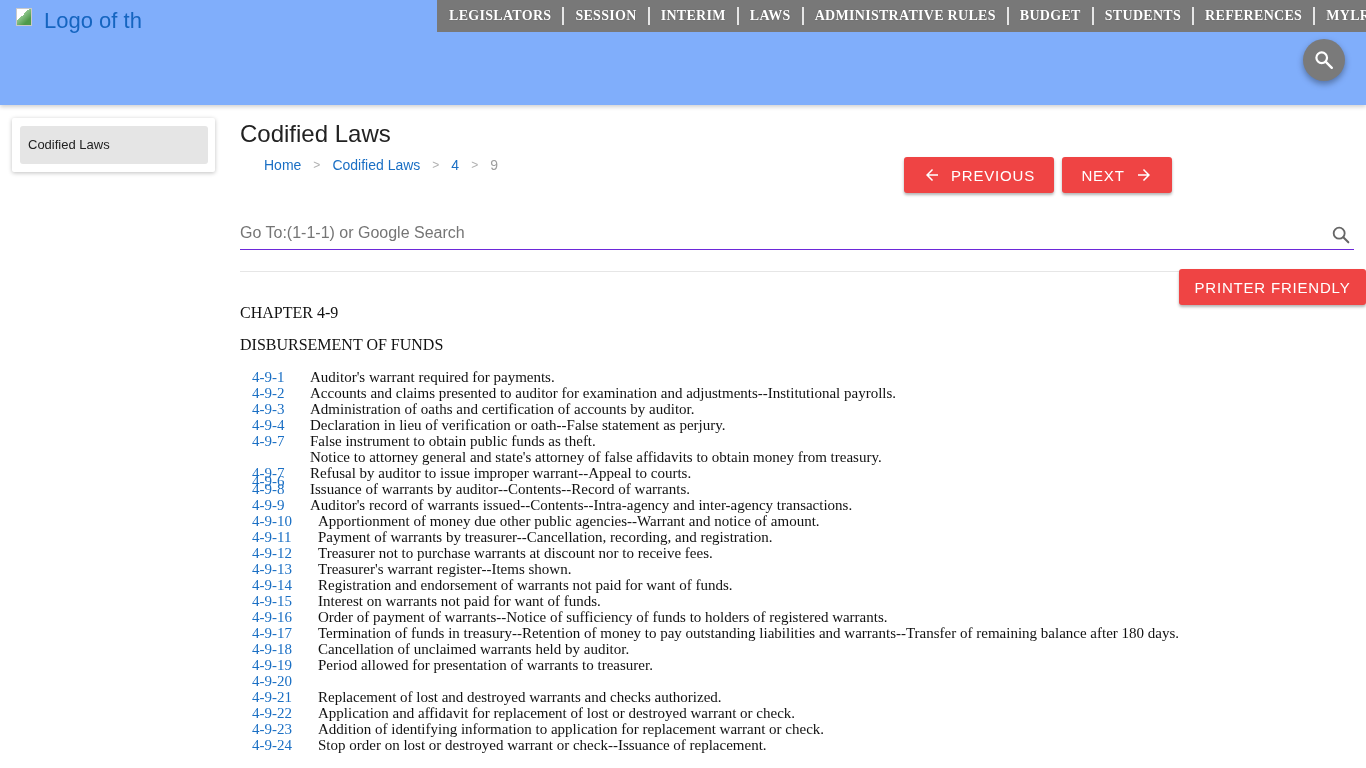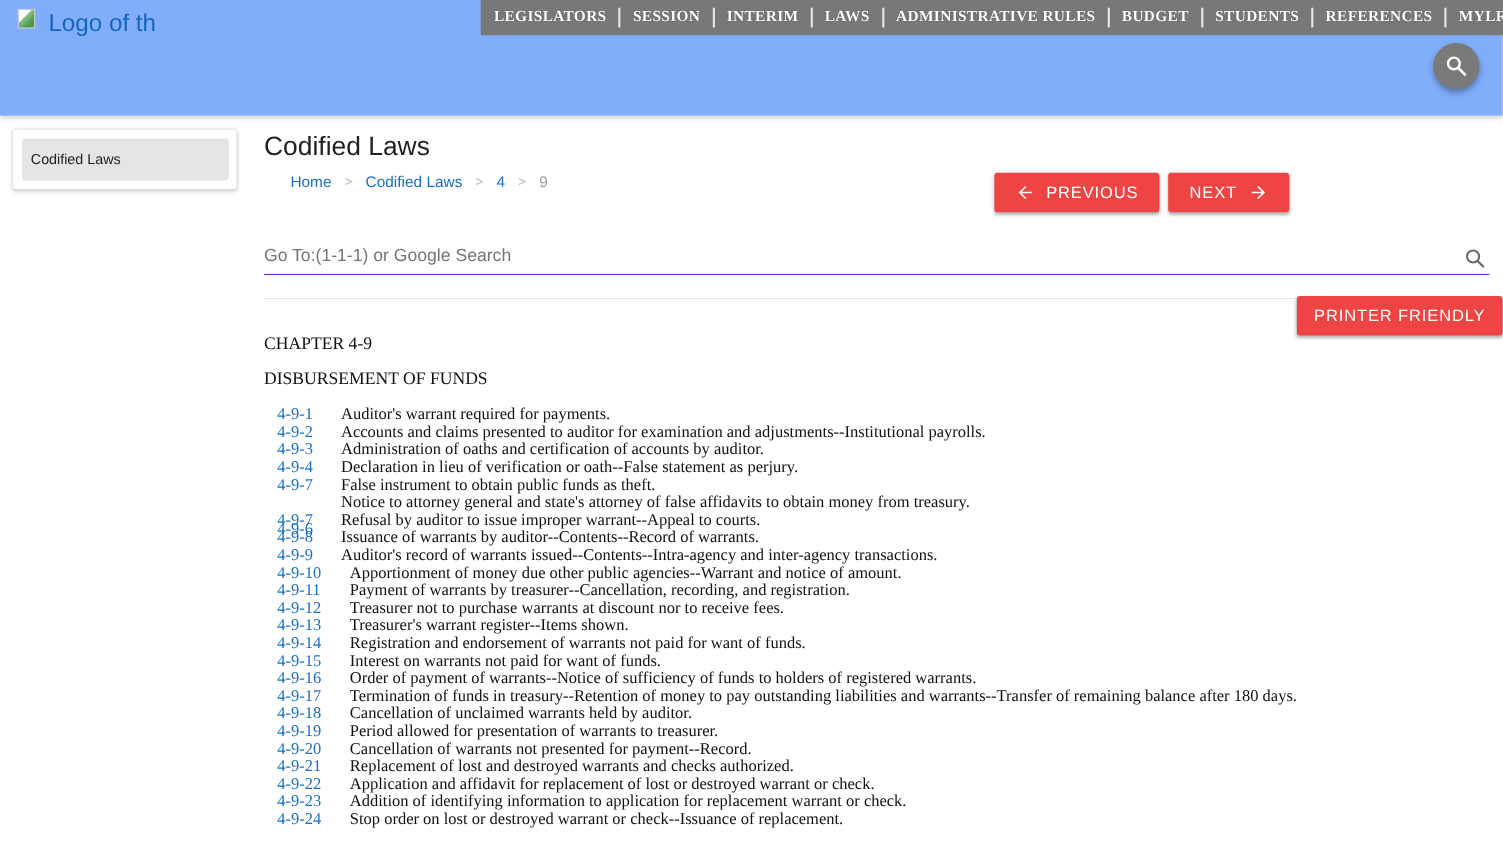--- a/index.html
+++ b/index.html
@@ -199,21 +199,20 @@
     <div class="section-row">
       <span class="num" style="width: 66px;">4-9-18</span>
       <span class="caption">Cancellation of unclaimed warrants held by auditor.</span>
     </div>
     <div class="section-row">
       <span class="num" style="width: 66px;">4-9-19</span>
       <span class="caption">Period allowed for presentation of warrants to treasurer.</span>
     </div>
     <div class="section-row">
       <span class="num" style="width: 66px;">4-9-20</span>
-      <span class="caption">Cancellation of warrants not presented for payment--Record.</span>
     </div>
     <div class="section-row">
       <span class="num" style="width: 66px;">4-9-21</span>
       <span class="caption">Replacement of lost and destroyed warrants and checks authorized.</span>
     </div>
     <div class="section-row">
       <span class="num" style="width: 66px;">4-9-22</span>
       <span class="caption">Application and affidavit for replacement of lost or destroyed warrant or check.</span>
     </div>
     <div class="section-row">

